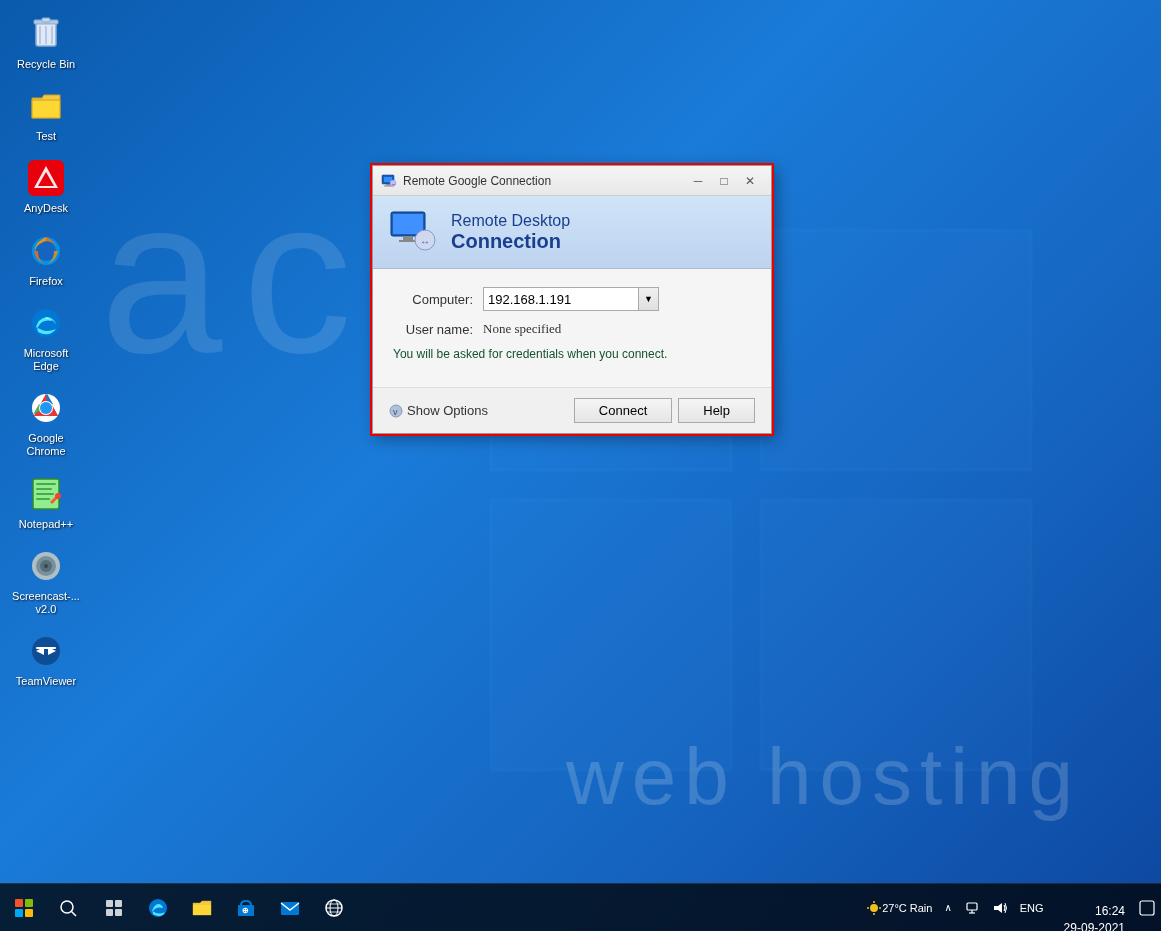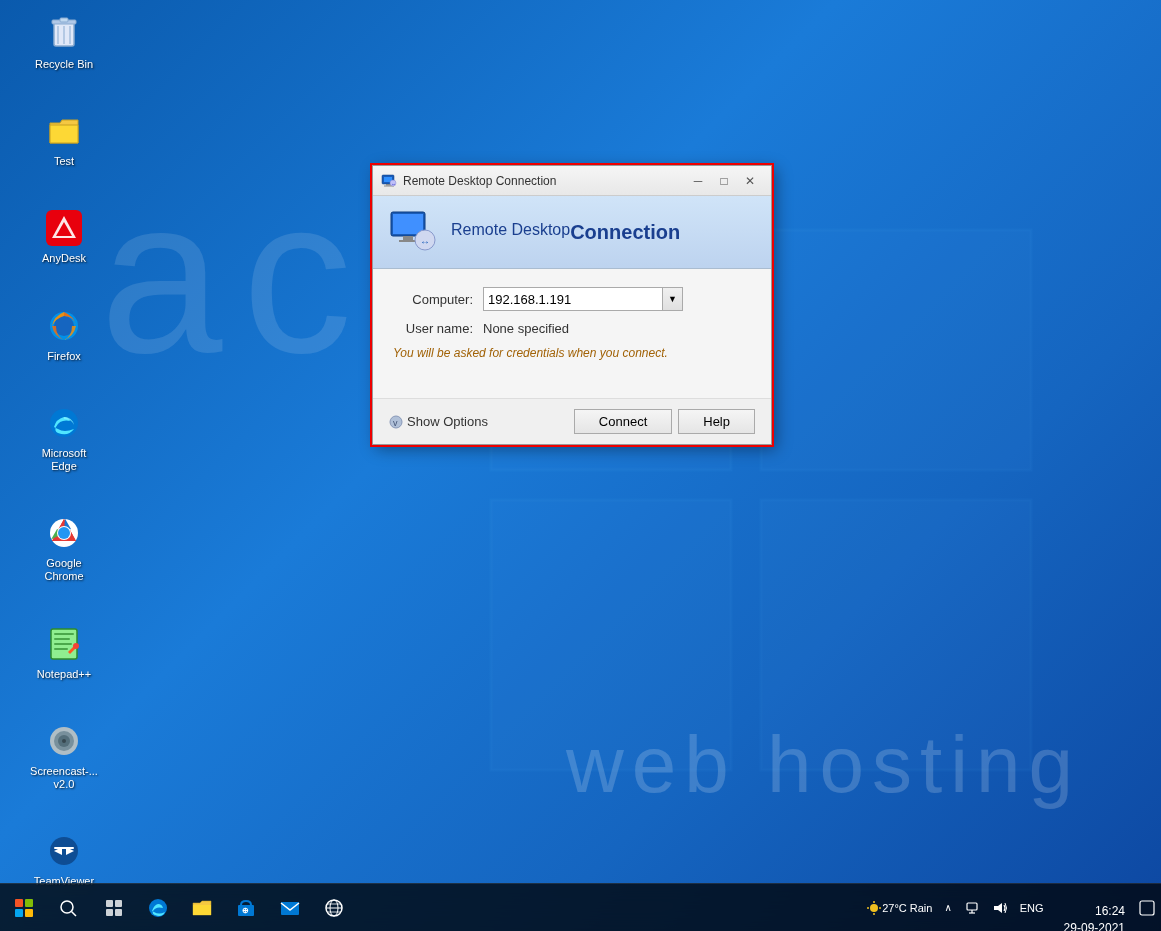--- a/index.html
+++ b/index.html
@@ -34,21 +34,21 @@
       width: 100%;
       height: 100%;
     }
 
     
     .watermark-text {
       position: absolute;
       color: rgba(255,255,255,0.18);
       font-size: 80px;
       font-weight: 300;
-      bottom: 120px;
+      bottom: 108px;
       right: 80px;
       letter-spacing: 8px;
       pointer-events: none;
       font-family: 'Segoe UI', sans-serif;
     }
 
     .watermark-top {
       position: absolute;
       color: rgba(255,255,255,0.12);
       font-size: 220px;
@@ -57,24 +57,24 @@
       left: 100px;
       letter-spacing: 20px;
       pointer-events: none;
       font-family: 'Segoe UI', sans-serif;
     }
 
     
     .desktop-icons {
       position: absolute;
       top: 10px;
-      left: 24px;
+      left: 6px;
       display: flex;
       flex-direction: column;
-      gap: 32px;
+      gap: 7px;
     }
 
     .desktop-icon {
       display: flex;
       flex-direction: column;
       align-items: center;
       width: 80px;
       cursor: pointer;
       padding: 4px;
       border-radius: 4px;
@@ -245,21 +245,21 @@
     }
 
     .rdp-header-icon {
       width: 48px;
       height: 48px;
       position: relative;
     }
 
     .rdp-header-text {
       display: flex;
-      flex-direction: row;
+      flex-direction: column;
     }
 
     .rdp-header-line1 {
       font-size: 16px;
       color: #1a3f8f;
       font-weight: normal;
     }
 
     .rdp-header-line2 {
       font-size: 20px;
@@ -283,57 +283,57 @@
       font-size: 13px;
       color: #333;
       width: 90px;
       text-align: right;
       padding-right: 10px;
     }
 
     .rdp-form-value {
       font-size: 13px;
       color: #333;
+      font-family: Liberation Serif, serif;
     }
 
     .rdp-input-wrapper {
       display: flex;
       align-items: center;
       flex: 1;
     }
 
     .rdp-input {
       border: 1px solid #aaa;
       background: white;
       height: 24px;
       padding: 0 4px;
       font-size: 13px;
-      width: 180px;
+      width: 156px;
       outline: none;
     }
 
     .rdp-input-dropdown {
       width: 20px;
       height: 24px;
       border: 1px solid #aaa;
       border-left: none;
       background: linear-gradient(to bottom, #f0f0f0, #e0e0e0);
       display: flex;
       align-items: center;
       justify-content: center;
       cursor: pointer;
       font-size: 9px;
     }
 
     .rdp-info-text {
       font-size: 12px;
-      color: #a16207;
+      color: #14532d;
       margin-top: 6px;
-      margin-bottom: 20px;
-      font-style: italic;
+      margin-bottom: 8px;
     }
 
     
     .rdp-footer {
       background: #f0f0f0;
       padding: 10px 16px;
       display: flex;
       align-items: center;
       border-top: 1px solid #ddd;
     }
@@ -521,21 +521,21 @@
       <div class="rdp-titlebar-icon">
         <svg width="16" height="16" viewBox="0 0 16 16">
           <rect x="1" y="2" width="12" height="9" rx="1" fill="#1a5cb8" stroke="#0a3a80" stroke-width="0.5"></rect>
           <rect x="3" y="4" width="8" height="5" fill="#3090ff"></rect>
           <rect x="5" y="11" width="6" height="1.5" fill="#888"></rect>
           <rect x="3" y="12.5" width="10" height="1" fill="#888"></rect>
           <circle cx="12" cy="10" r="3" fill="#c0c0f8" stroke="#8888d0" stroke-width="0.5"></circle>
           <text x="10.5" y="12" font-size="4" fill="#0000bb">↔</text>
         </svg>
       </div>
-      <span class="rdp-titlebar-title">Remote Desktop Connection</span>
+      <span class="rdp-titlebar-title">Remote Google Connection</span>
       <div class="rdp-titlebar-buttons">
         <div class="rdp-titlebar-btn">─</div>
         <div class="rdp-titlebar-btn">□</div>
         <div class="rdp-titlebar-btn close">✕</div>
       </div>
     </div>
 
     <div class="rdp-header">
       <div class="rdp-header-icon">
         <svg width="48" height="48" viewBox="0 0 48 48">

